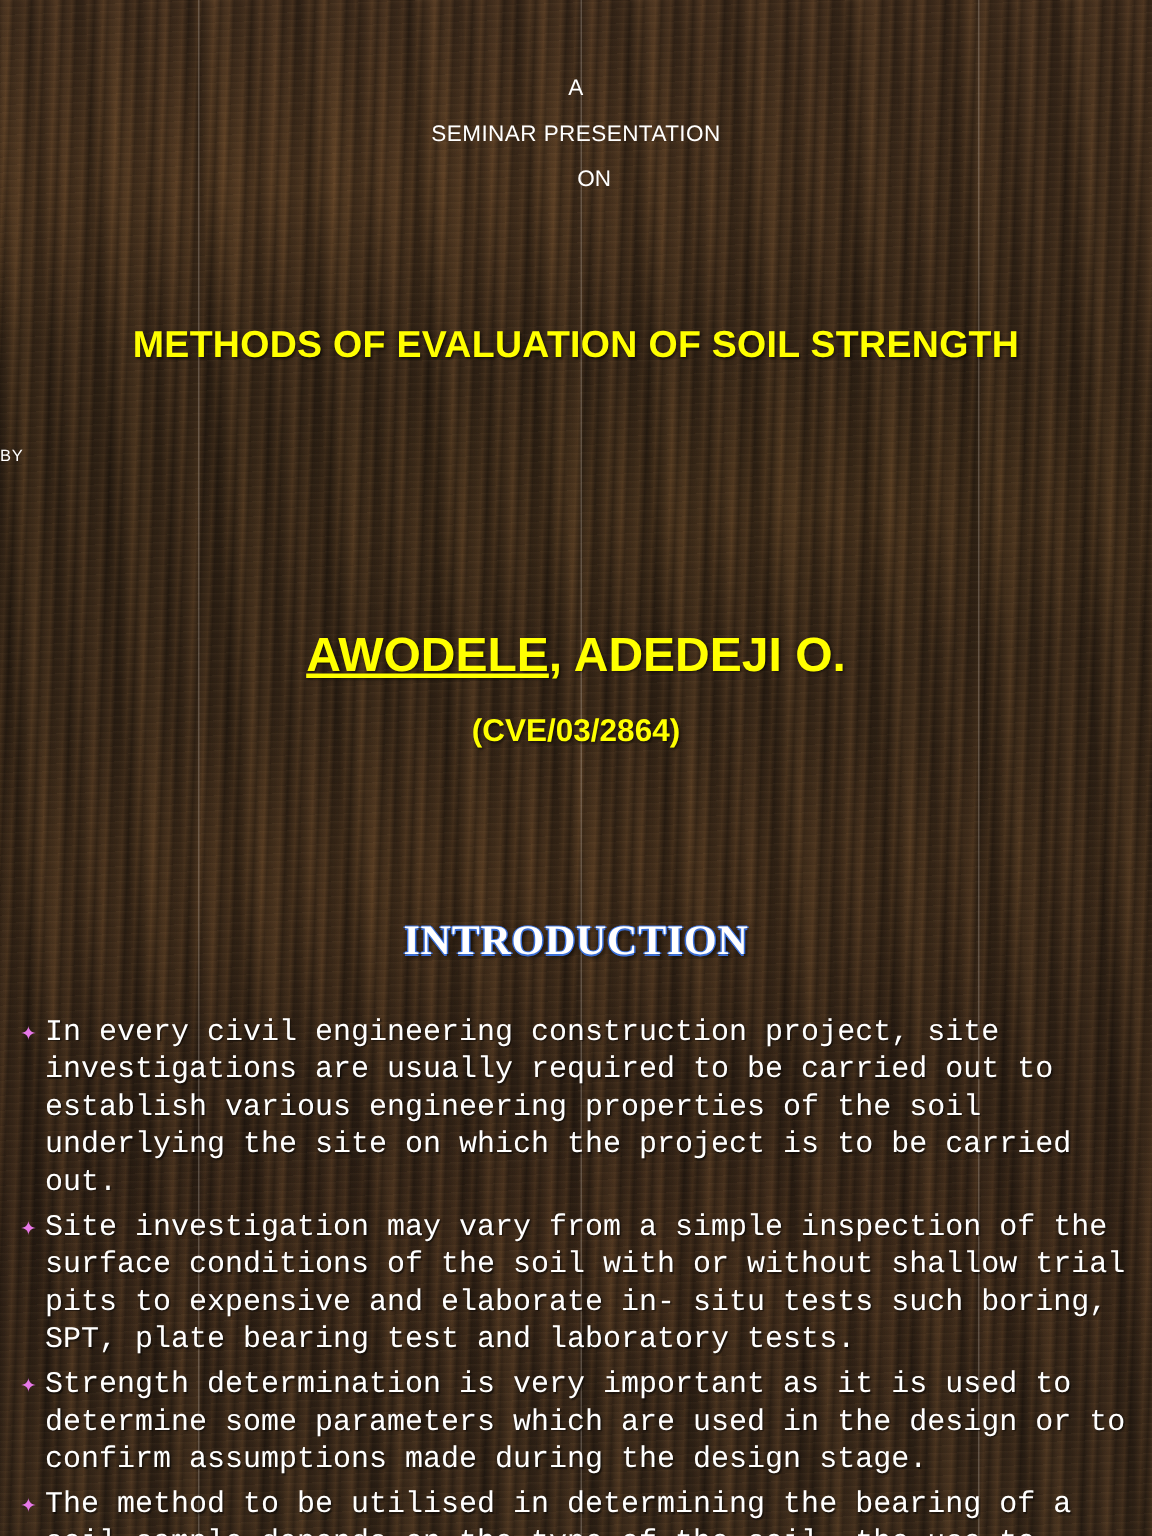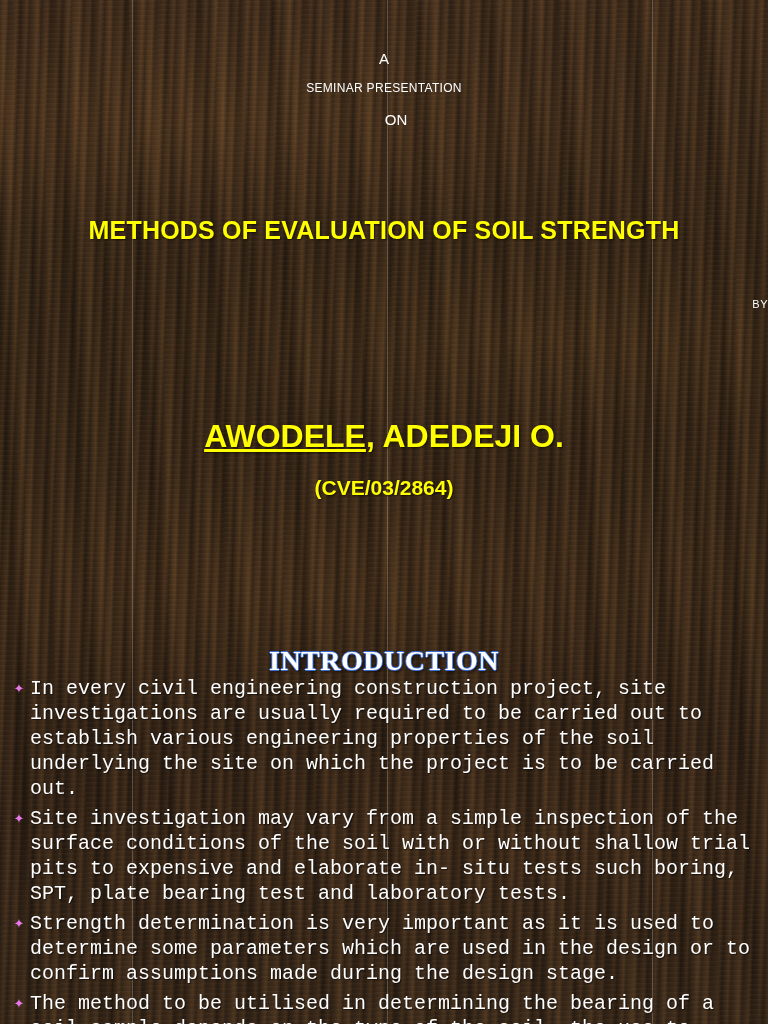--- a/index.html
+++ b/index.html
@@ -69,21 +69,21 @@
     left: 0;
     right: 0;
     font-size: 15px;
     letter-spacing: 0.2px;
   }
   .t-seminar {
     position: absolute;
     top: 81px;
     left: 0;
     right: 0;
-    font-size: 12px;
+    font-size: 15px;
     letter-spacing: 0.3px;
   }
   .t-on {
     position: absolute;
     top: 111px;
     left: 0;
     right: 0;
     font-size: 15px;
     padding-left: 24px;
   }
@@ -97,21 +97,21 @@
     font-size: 25px;
     font-weight: bold;
     letter-spacing: 0.2px;
     text-shadow: 1px 1px 2px rgba(0,0,0,0.6);
   }
   .t-by {
     position: absolute;
     top: 298px;
     left: 0;
     right: 0;
-    text-align: right;
+    text-align: left;
     color: #ffffff;
     font-size: 11px;
     letter-spacing: 0.5px;
   }
   .t-author {
     position: absolute;
     top: 418px;
     left: 0;
     right: 0;
     text-align: center;
@@ -146,21 +146,20 @@
     font-size: 28px;
     font-weight: bold;
     font-variant: small-caps;
     letter-spacing: 0.5px;
     text-shadow:
       -1px 0 0 #3a6fd8,
       1px 0 0 #3a6fd8,
       0 -1px 0 #3a6fd8,
       0 1px 0 #3a6fd8,
       2px 2px 3px rgba(0,0,0,0.7);
-    margin-top: 33px;
   }
 
   .bullets {
     position: absolute;
     top: 676px;
     left: 8px;
     right: 8px;
   }
   .bullet {
     position: relative;

